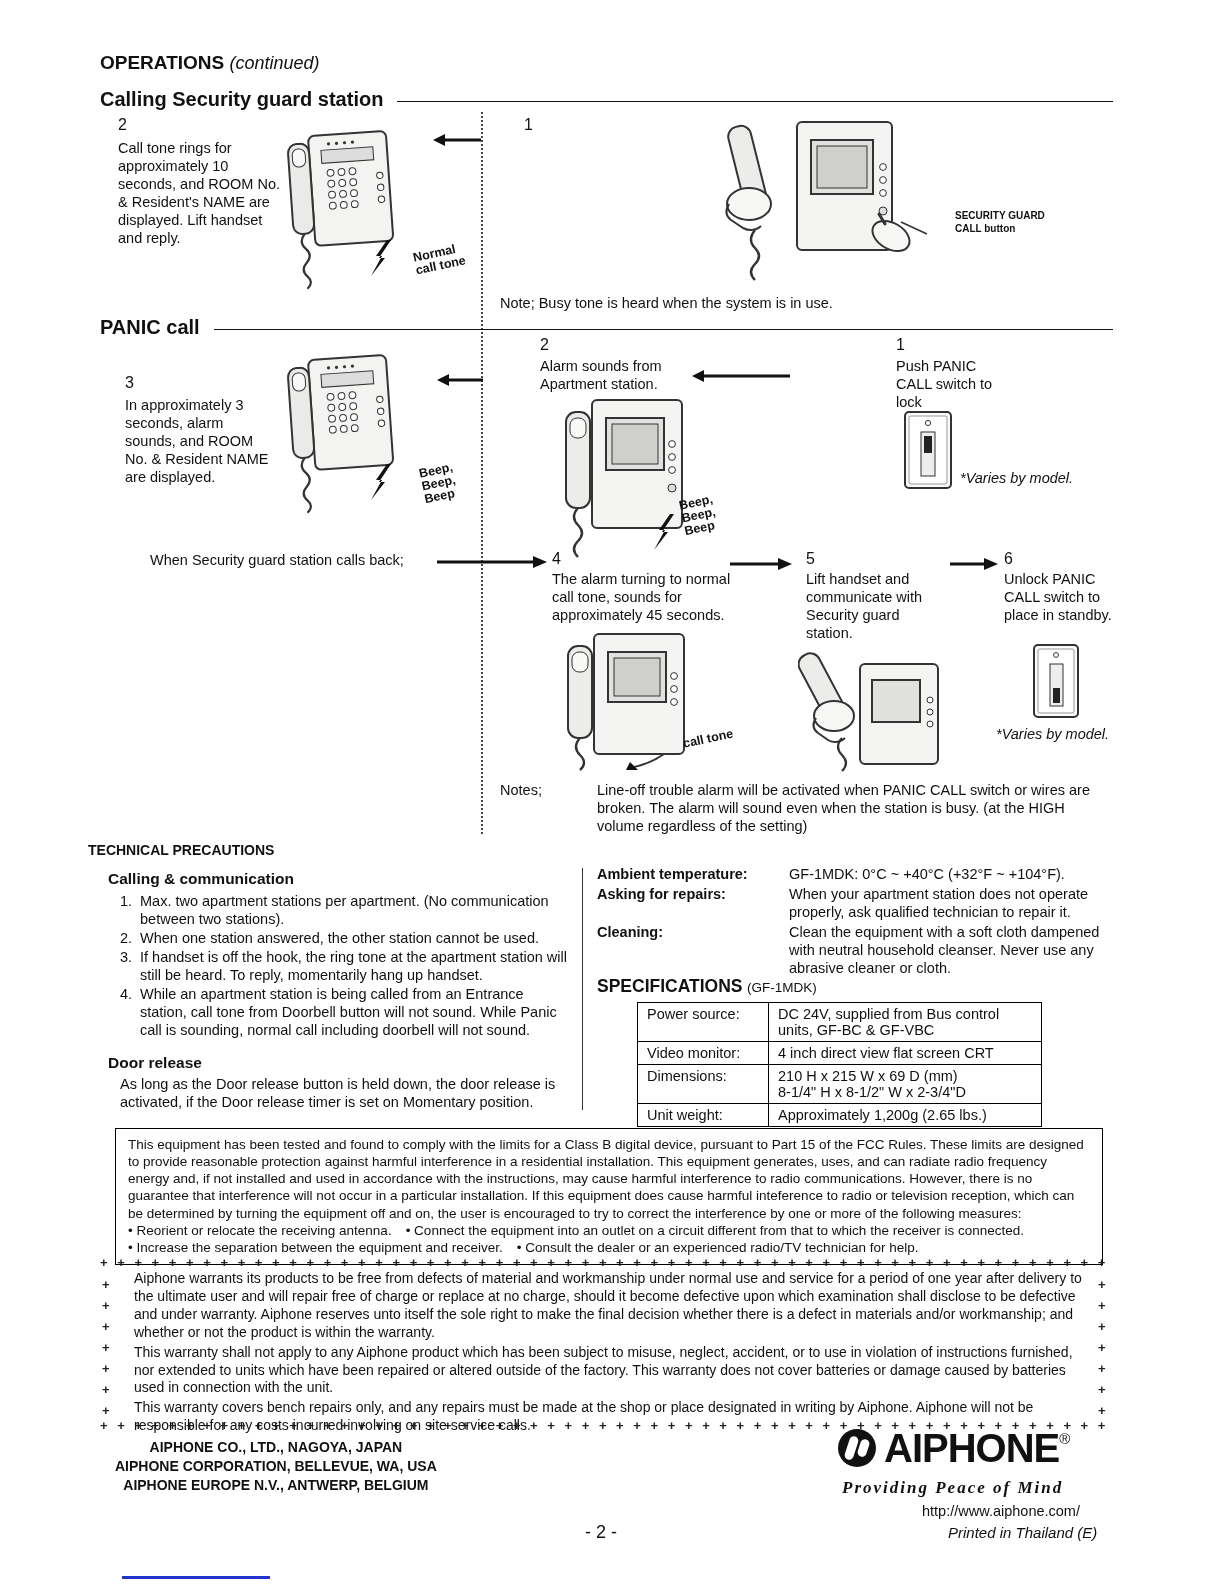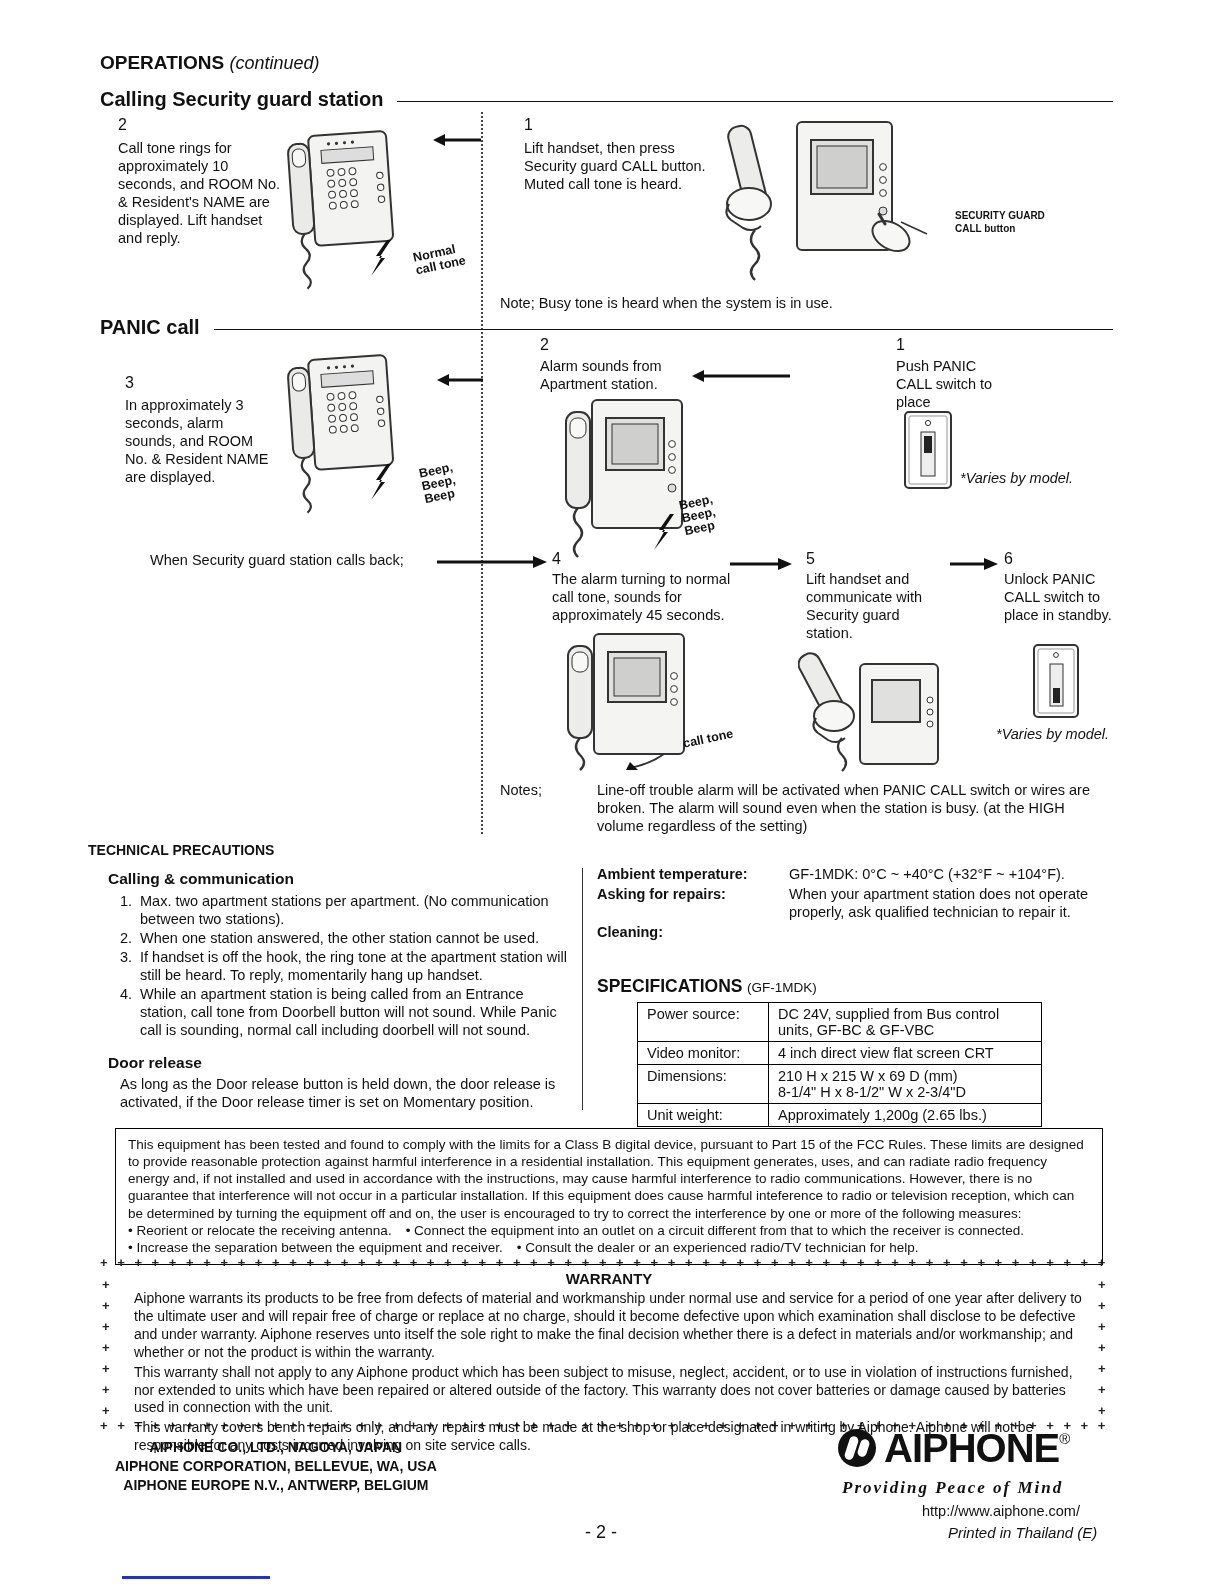--- a/index.html
+++ b/index.html
@@ -97,21 +97,20 @@
 call tone</div>
 
   <div class="abs" style="left:433px;top:132px;">
     <svg width="50" height="16" viewBox="0 0 50 16">
       <line x1="48" y1="8" x2="12" y2="8" stroke="#111" stroke-width="3"></line>
       <polygon points="12,2 0,8 12,14" fill="#111"></polygon>
     </svg>
   </div>
 
   <div class="abs step-num" style="left:524px;top:116px;">1</div>
-  <div class="abs t14" style="left:524px;top:140px;width:200px;">Lift handset, then press Security guard CALL button. Muted call tone is heard.</div>
 
   <div class="abs" style="left:715px;top:112px;">
     <svg width="215" height="178" viewBox="0 0 215 178">
       <rect x="82" y="10" width="95" height="128" rx="5" fill="#f4f4f2" stroke="#333" stroke-width="2"></rect>
       <rect x="96" y="28" width="62" height="54" fill="#e0e0de" stroke="#333" stroke-width="2"></rect>
       <rect x="102" y="34" width="50" height="42" fill="#cfcfcd" stroke="#333"></rect>
       <circle cx="168" cy="55" r="3.4" fill="#fff" stroke="#333"></circle>
         <circle cx="168" cy="68" r="3.4" fill="#fff" stroke="#333"></circle>
         <circle cx="168" cy="81" r="3.4" fill="#fff" stroke="#333"></circle>
       <circle cx="168" cy="99" r="4" fill="#ddd" stroke="#333"></circle>
@@ -204,21 +203,21 @@
 Beep</div>
 
   <div class="abs" style="left:692px;top:368px;">
     <svg width="100" height="16" viewBox="0 0 100 16">
       <line x1="98" y1="8" x2="12" y2="8" stroke="#111" stroke-width="3"></line>
       <polygon points="12,2 0,8 12,14" fill="#111"></polygon>
     </svg>
   </div>
 
   <div class="abs step-num" style="left:896px;top:336px;">1</div>
-  <div class="abs t14" style="left:896px;top:358px;width:100px;">Push PANIC CALL switch to place</div>
+  <div class="abs t14" style="left:896px;top:358px;width:100px;">Push PANIC CALL switch to lock</div>
 
   <div class="abs" style="left:900px;top:408px;">
     <svg width="60" height="86" viewBox="0 0 60 86">
       <rect x="5" y="4" width="46" height="76" rx="4" fill="#fbfbf9" stroke="#333" stroke-width="2"></rect>
       <rect x="9" y="8" width="38" height="68" rx="2" fill="#fff" stroke="#999"></rect>
       <circle cx="28" cy="15" r="2.6" fill="#fff" stroke="#333"></circle>
       <rect x="21" y="24" width="14" height="44" fill="#eee" stroke="#333"></rect>
       <rect x="24" y="28" width="8" height="17" fill="#222"></rect>
     </svg>
   </div>
@@ -332,20 +331,21 @@
   <div class="abs t14" style="left:120px;top:1076px;width:460px;">As long as the Door release button is held down, the door release is activated, if the Door release timer is set on Momentary position.</div>
 
   <div class="abs vsolid" style="left:582px;top:868px;height:242px;"></div>
 
   <div class="abs info-grid" style="left:597px;top:866px;width:515px;">
     <div class="bold t14">Ambient temperature:</div>
     <div class="t14">GF-1MDK: 0°C ~ +40°C (+32°F ~ +104°F).</div>
     <div class="bold t14">Asking for repairs:</div>
     <div class="t14">When your apartment station does not operate properly, ask qualified technician to repair it.</div>
     <div class="bold t14">Cleaning:</div>
+    <div class="t14">Clean the equipment with a soft cloth dampened with neutral household cleanser.  Never use any abrasive cleaner or cloth.</div>
   </div>
 
   <div class="abs" style="left:597px;top:976px;">
     <span class="bold" style="font-size:17.5px;">SPECIFICATIONS</span>
     <span style="font-size:13.5px;">(GF-1MDK)</span>
   </div>
 
   <table class="spec abs" style="left:637px;top:1002px;width:405px;">
     <tbody>
         <tr>
@@ -392,21 +392,20 @@
   <div class="abs pluscol" style="left:1098px;top:1274px;">+
 +
 +
 +
 +
 +
 +</div>
   <div class="abs plusrow" style="left:100px;top:1418px;width:1013px;">+ + + + + + + + + + + + + + + + + + + + + + + + + + + + + + + + + + + + + + + + + + + + + + + + + + + + + + + + + + + + + + + + + + + + + + + + + + + + + +</div>
 
   <div class="abs" style="left:134px;top:1270px;width:950px;">
-    <div class="warr-title">WARRANTY</div>
     <p class="warr-p">Aiphone warrants its products to be free from defects of material and workmanship under normal use and service for a period of one year after delivery to the ultimate user and will repair free of charge or replace at no charge, should it become defective upon which examination shall disclose to be defective and under warranty.  Aiphone reserves unto itself the sole right to make the final decision whether there is a defect in materials and/or workmanship; and whether or not the product is within the warranty.</p>
     <p class="warr-p">This warranty shall not apply to any Aiphone product which has been subject to misuse, neglect, accident, or to use in violation of instructions furnished, nor extended to units which have been repaired or altered outside of the factory.  This warranty does not cover batteries or damage caused by batteries used in connection with the unit.</p>
     <p class="warr-p">This warranty covers bench repairs only, and any repairs must be made at the shop or place designated in writing by Aiphone. Aiphone will not be responsible for any costs incurred involving on site service calls.</p>
   </div>
 
   <div class="abs addr" style="left:115px;top:1438px;">
     <div>AIPHONE CO., LTD., NAGOYA, JAPAN</div>
     <div>AIPHONE CORPORATION, BELLEVUE, WA, USA</div>
     <div>AIPHONE EUROPE N.V., ANTWERP, BELGIUM</div>
   </div>

